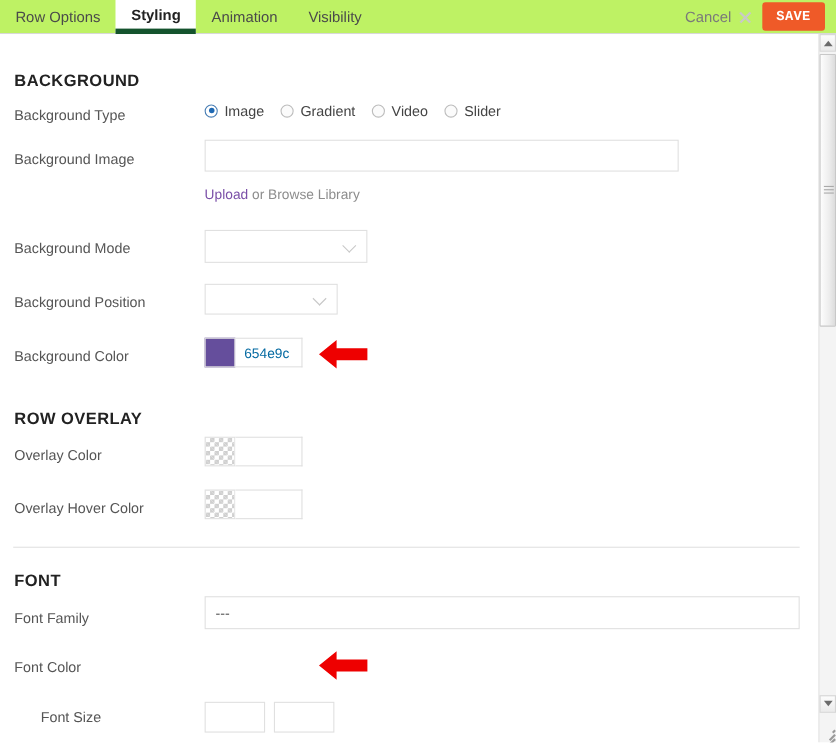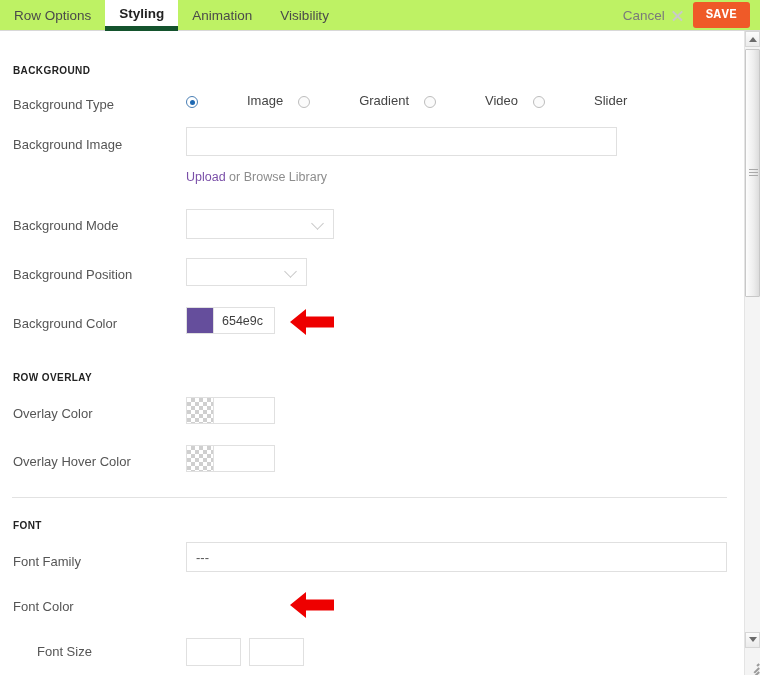--- a/index.html
+++ b/index.html
@@ -96,21 +96,21 @@
     left: 0; top: 31px;
     width: 744px;
     height: 644px;
     background: #ffffff;
     overflow: hidden;
   }
 
   .section-title {
     position: absolute;
     left: 13px;
-    font-size: 10px;
+    font-size: 15px;
     font-weight: bold;
     color: #222222;
     letter-spacing: 0.4px;
   }
 
   .field-label {
     position: absolute;
     left: 13px;
     font-size: 13px;
     color: #555555;
@@ -156,24 +156,23 @@
   }
 
   
   .radio-row {
     position: absolute;
     display: flex;
     align-items: center;
   }
   .radio-item {
     display: flex;
-    align-items: flex-end;
+    align-items: center;
     margin-right: 15px;
     cursor: pointer;
-    gap: 43px;
   }
   .radio-dot {
     width: 12px; height: 12px;
     border-radius: 50%;
     box-sizing: border-box;
     border: 1px solid #bdbdbd;
     background: #fbfbfb;
     margin-right: 6px;
     position: relative;
     flex: 0 0 auto;
@@ -225,21 +224,21 @@
   }
   .hexinput {
     width: 61px;
     height: 27px;
     box-sizing: border-box;
     border: 1px solid #e0e0e0;
     border-left: none;
     background: #ffffff;
     font-family: "Liberation Sans", sans-serif;
     font-size: 12.5px;
-    color: #404040;
+    color: #0369a1;
     padding: 0 8px;
     outline: none;
   }
 
   
   .red-arrow {
     position: absolute;
     width: 46px;
     height: 30px;
   }

